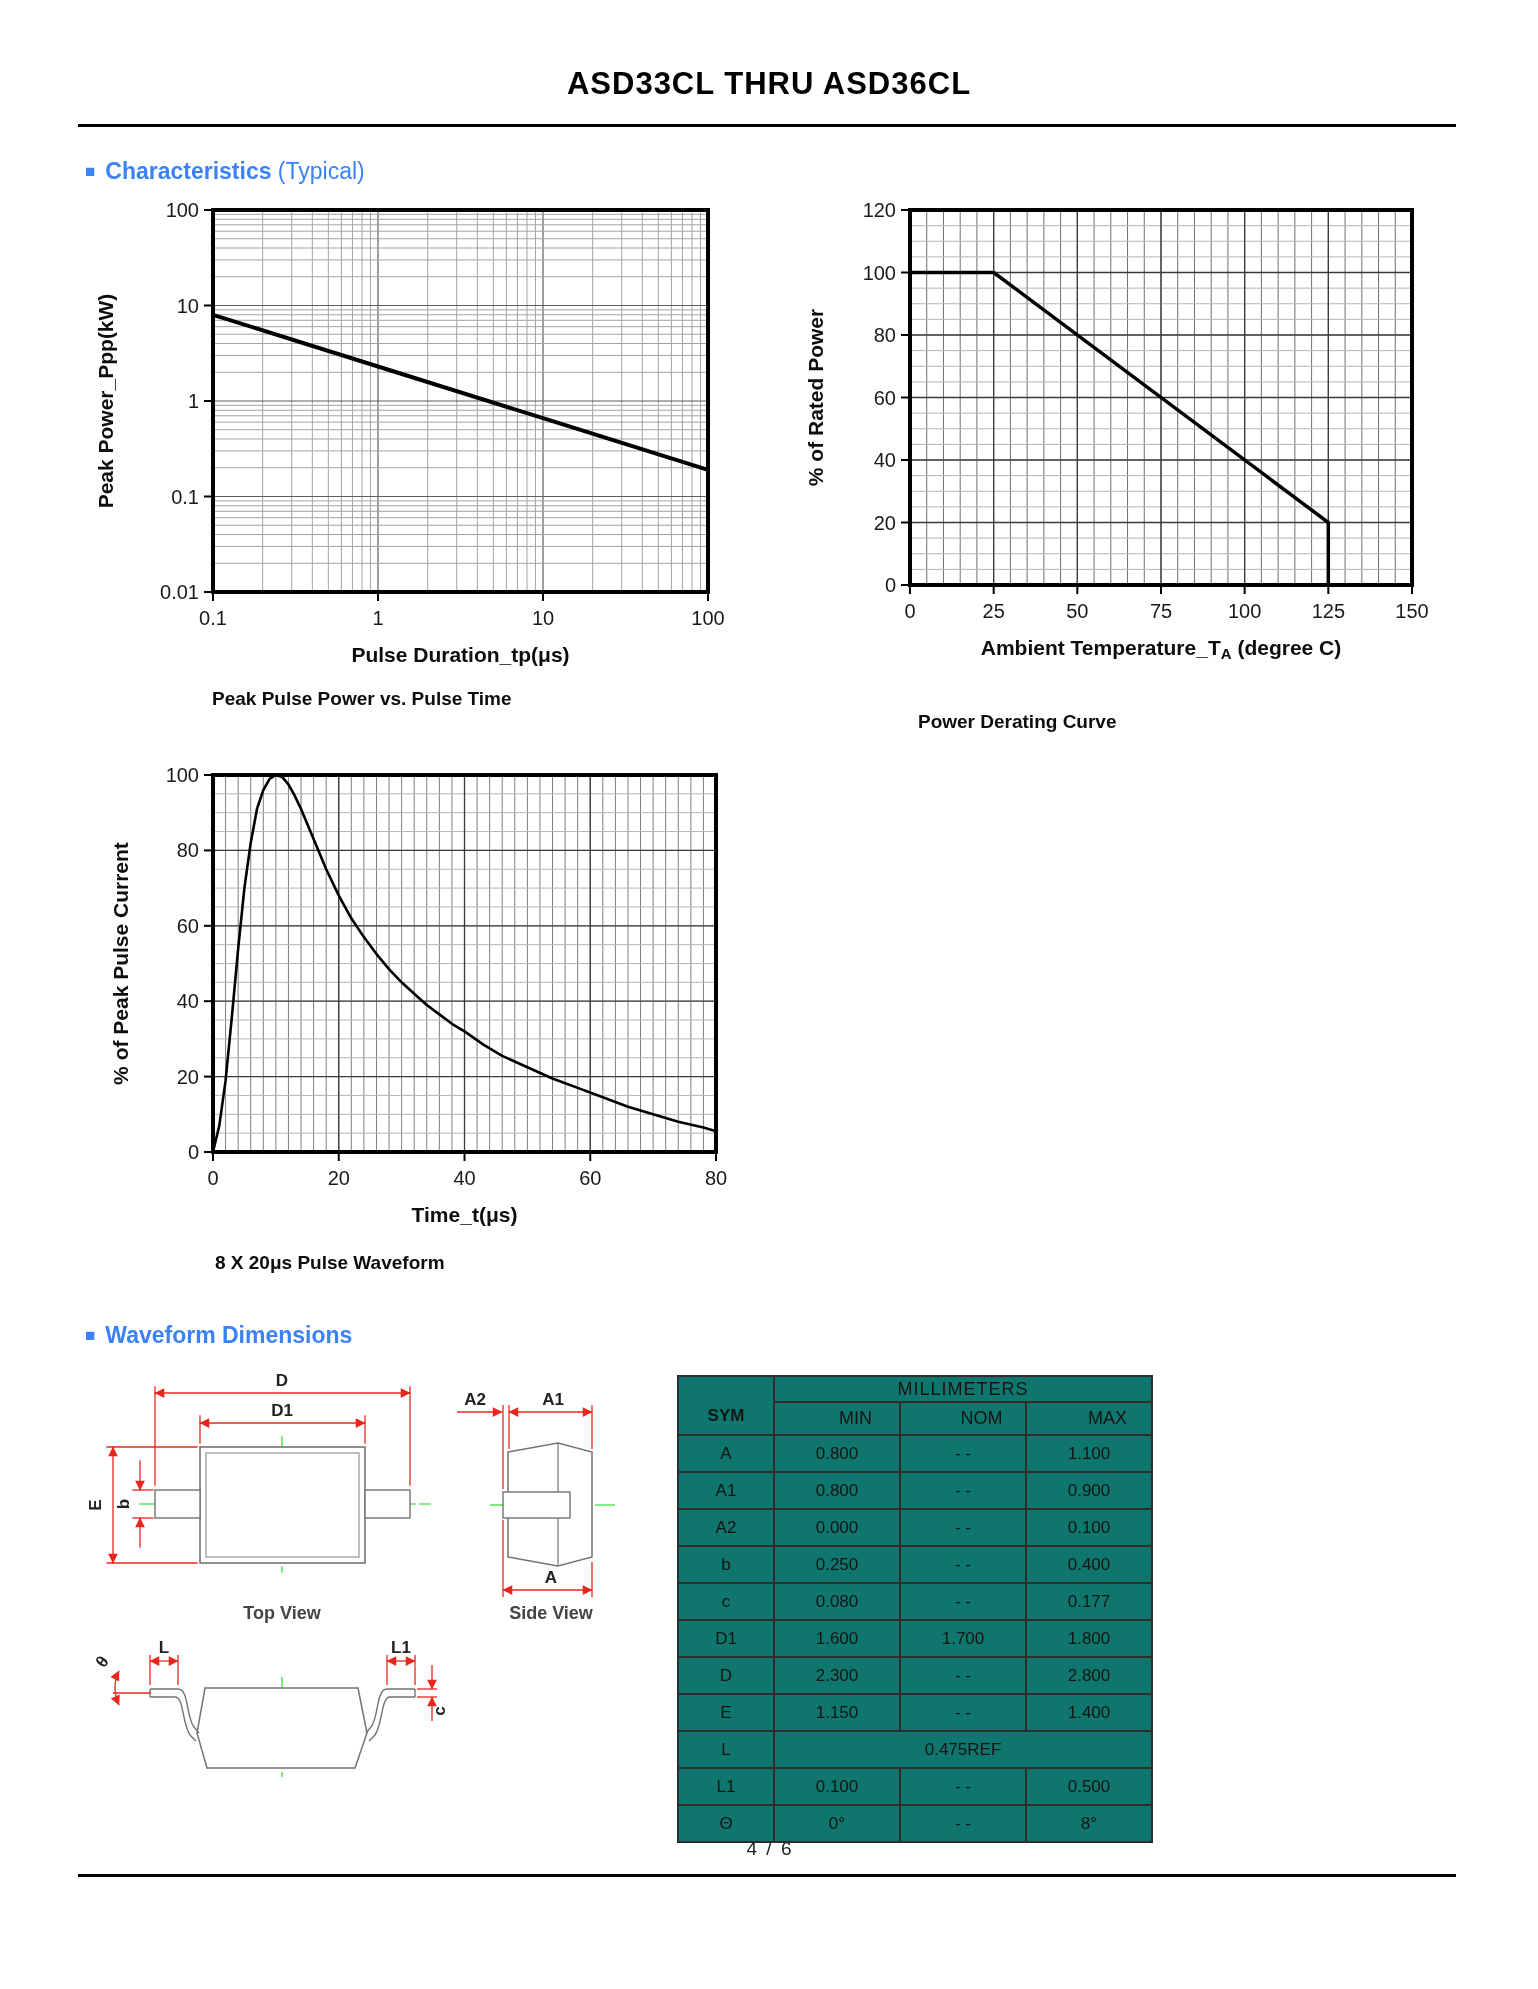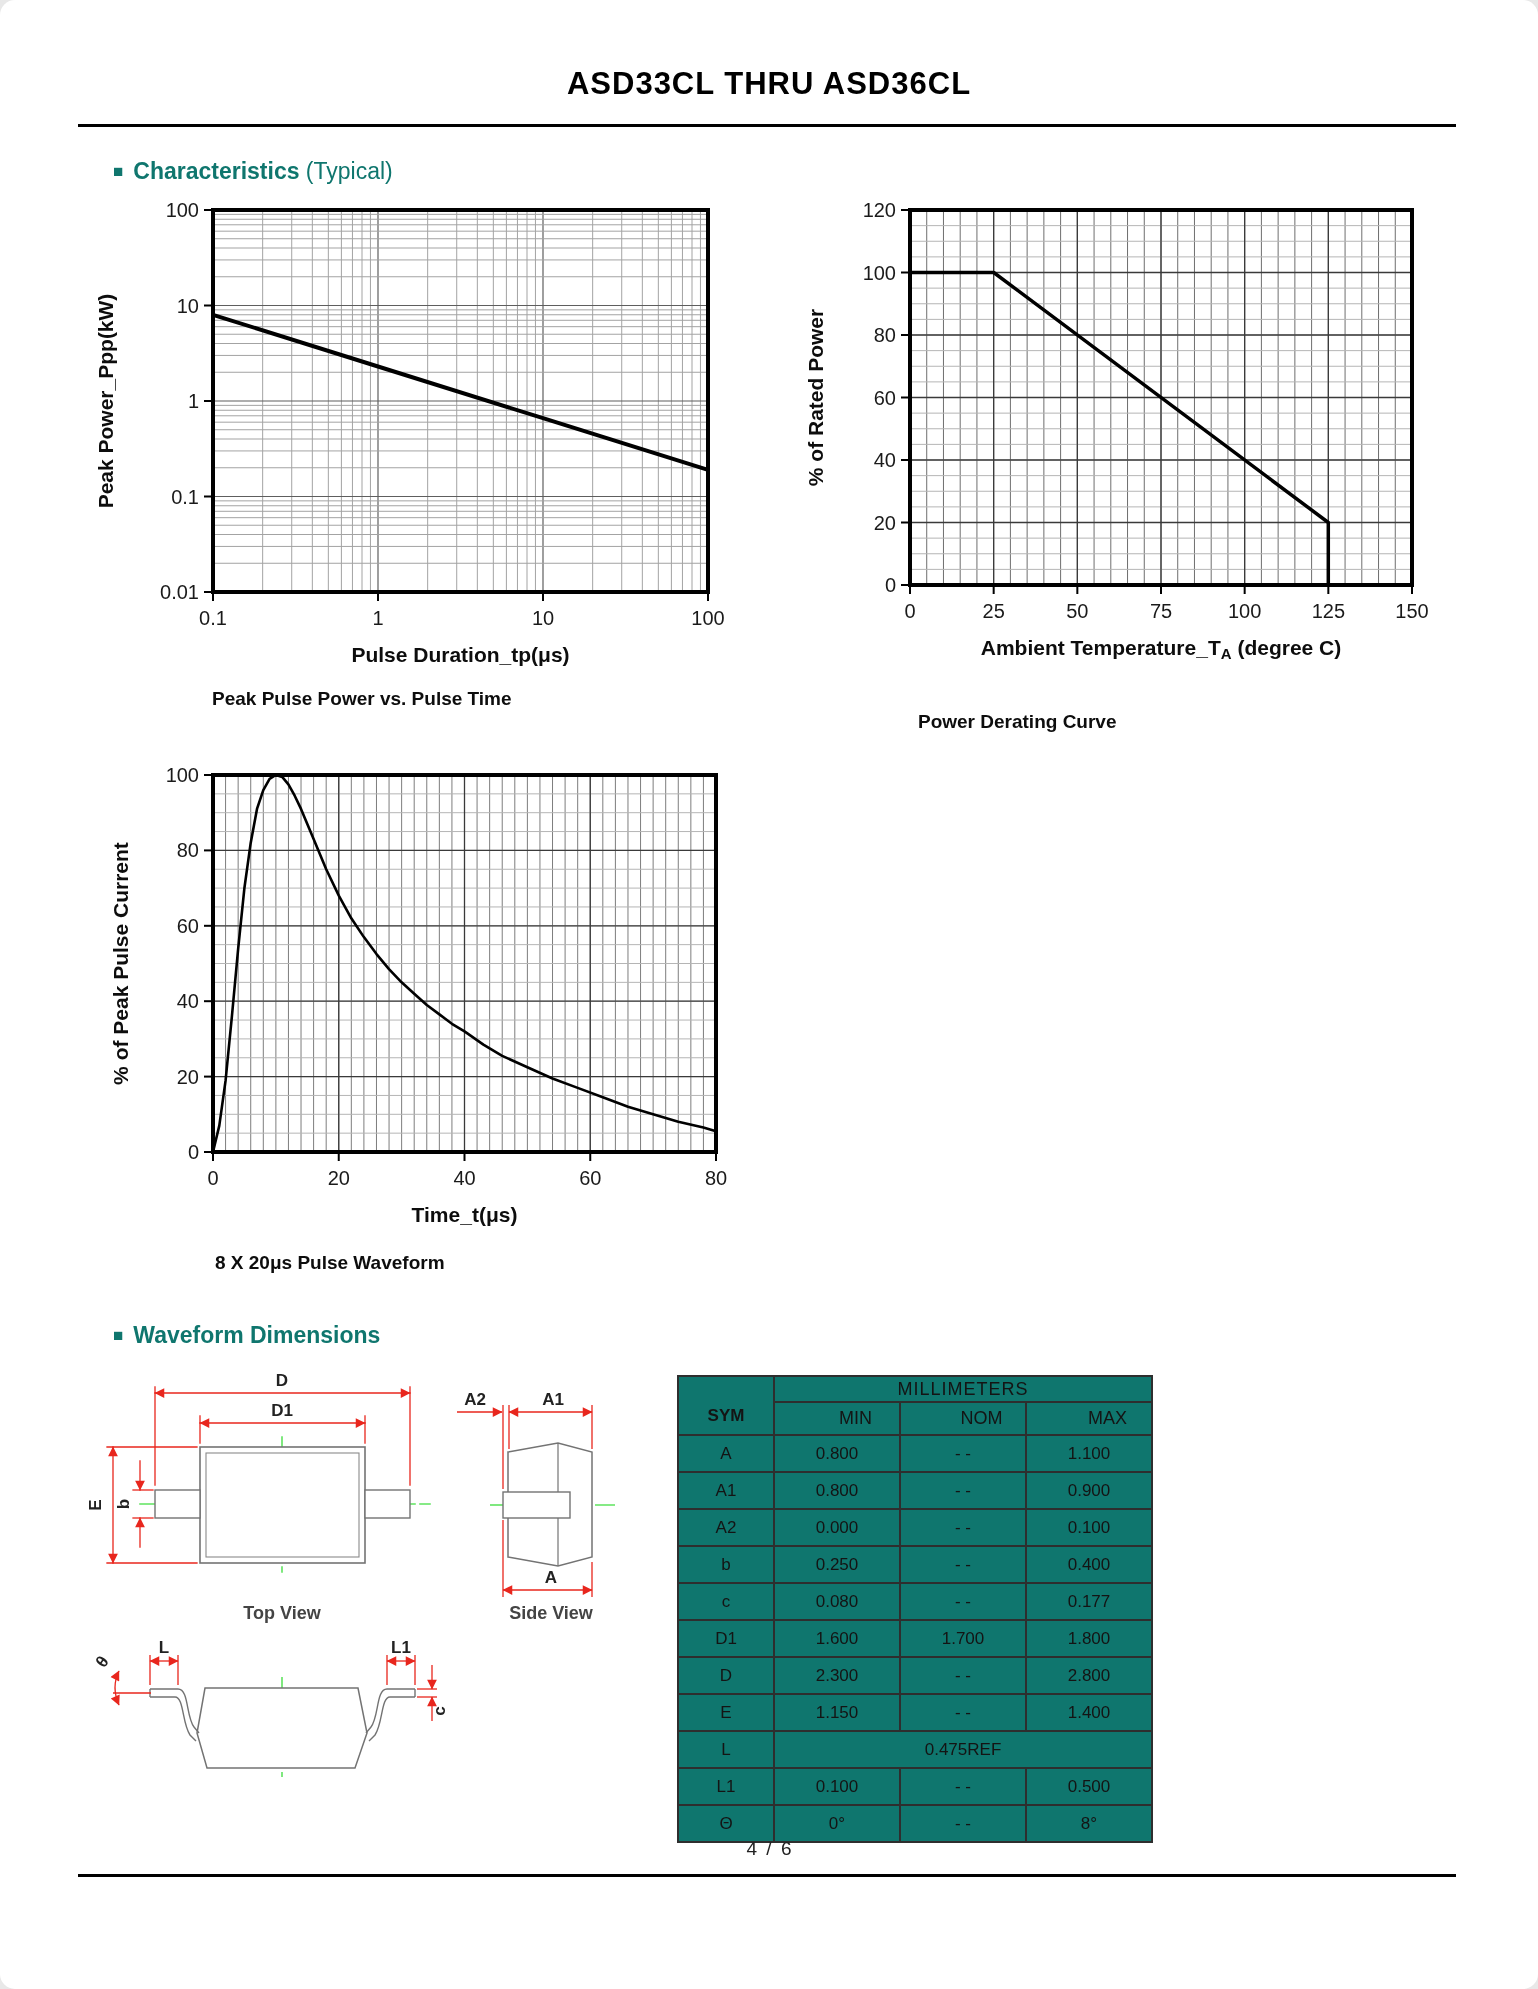--- a/index.html
+++ b/index.html
@@ -1,26 +1,26 @@
 <!DOCTYPE html>
 <html><head>
 <meta charset="utf-8">
 <style>
   html,body{margin:0;padding:0;background:#e8e8e8;}
   .page{
     position:relative;width:1538px;height:1989px;margin:0 auto;background:#ffffff;
-    font-family:"Liberation Sans",sans-serif;color:#111;overflow:hidden;border-radius:15px;
+    font-family:"Liberation Sans",sans-serif;color:#111;overflow:hidden;
   }
   .doc-title{
     position:absolute;top:66px;left:0;width:100%;text-align:center;
     font-size:31px;font-weight:bold;letter-spacing:1px;color:#000;
   }
   .title-rule{position:absolute;top:124px;left:78px;width:1378px;height:3px;background:#000;}
   .footer-rule{position:absolute;top:1874px;left:78px;width:1378px;height:3px;background:#000;}
-  .sec-head{position:absolute;left:85px;font-size:23px;color:#0f766e;margin-left:28px;}
+  .sec-head{position:absolute;left:85px;font-size:23px;color:#3b82f6;}
   .sec-head .sq{font-size:17px;vertical-align:2px;margin-right:10px;}
   .sec-head .sec-title{font-weight:bold;}
   .sec-head .sec-suffix{font-weight:normal;}
   #sec-characteristics{top:158px;}
   #sec-outline{top:1322px;}
   .chart-caption{
     position:absolute;text-align:left;font-size:19px;font-weight:bold;color:#0d0d0d;
   }
   #cap1{top:688px;left:212px;width:500px;}
   #cap2{top:663px;left:918px;width:500px;margin-top:48px;}

